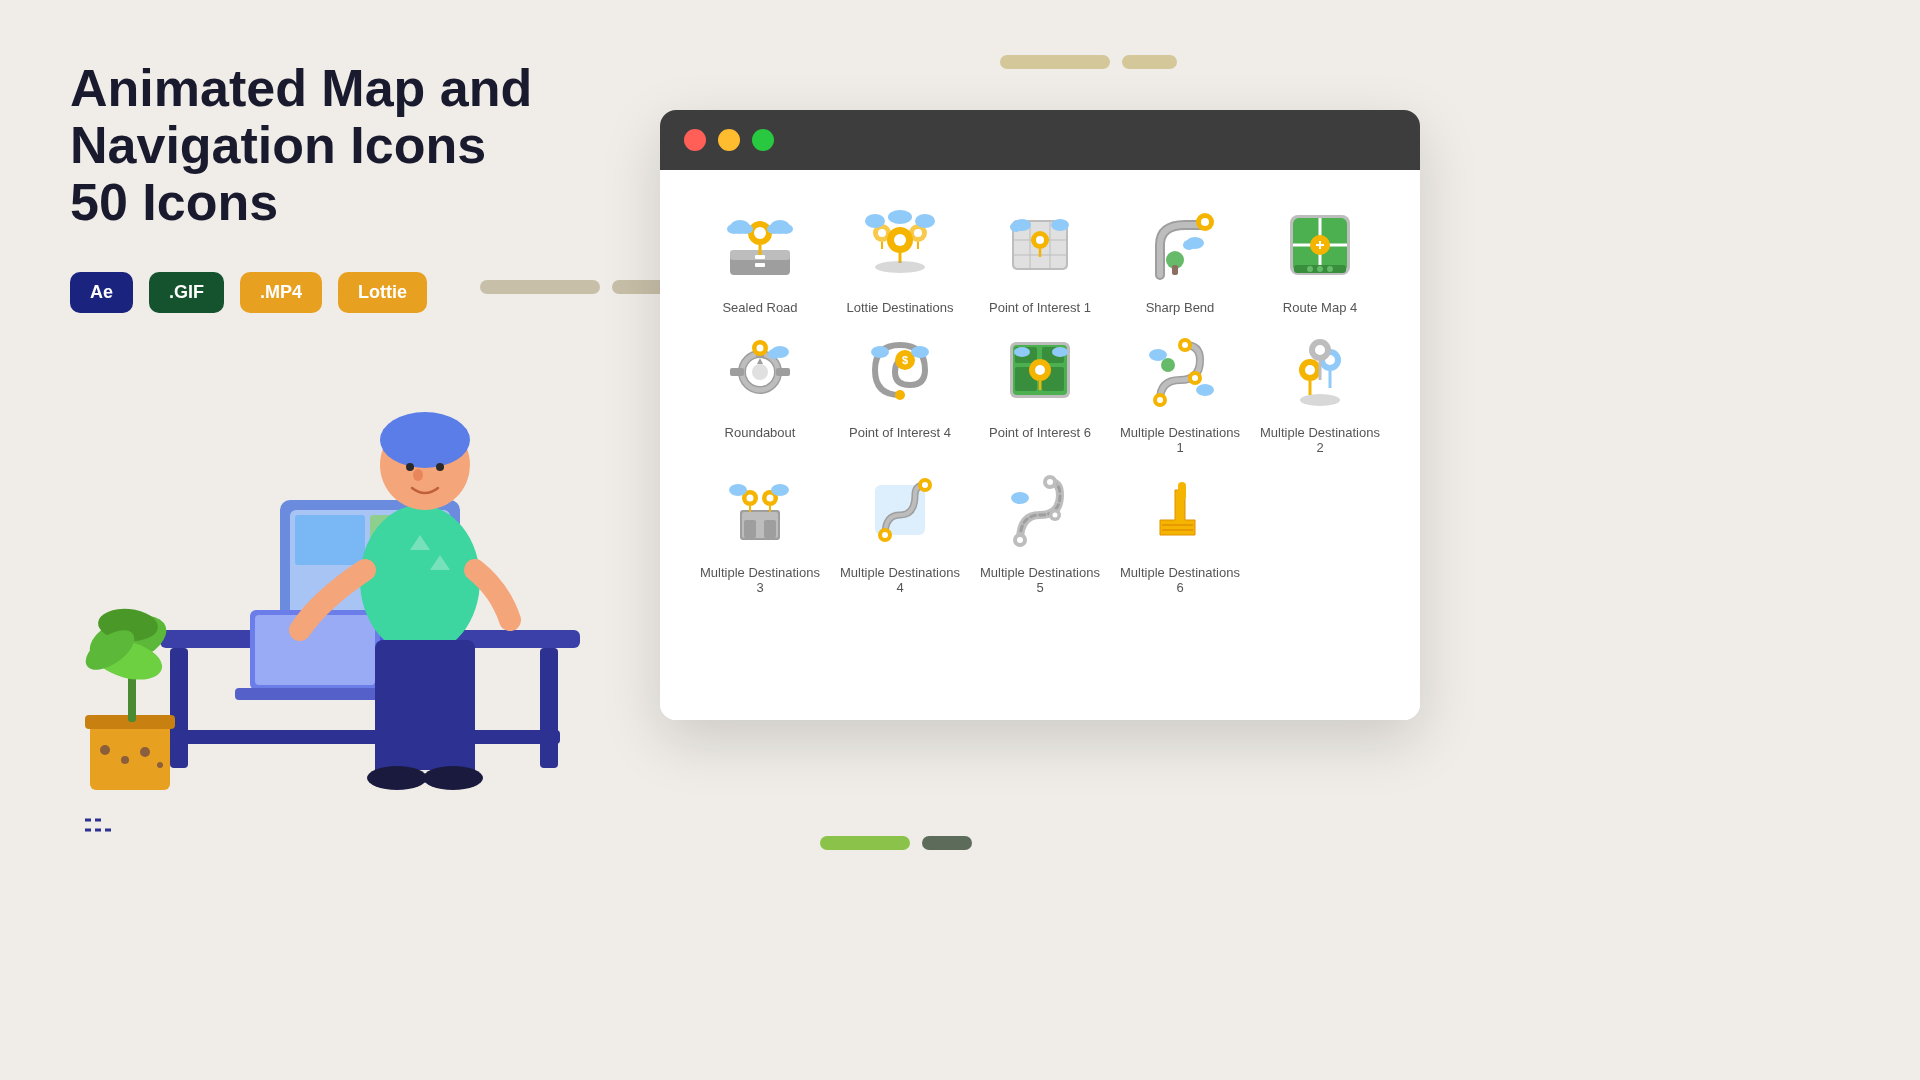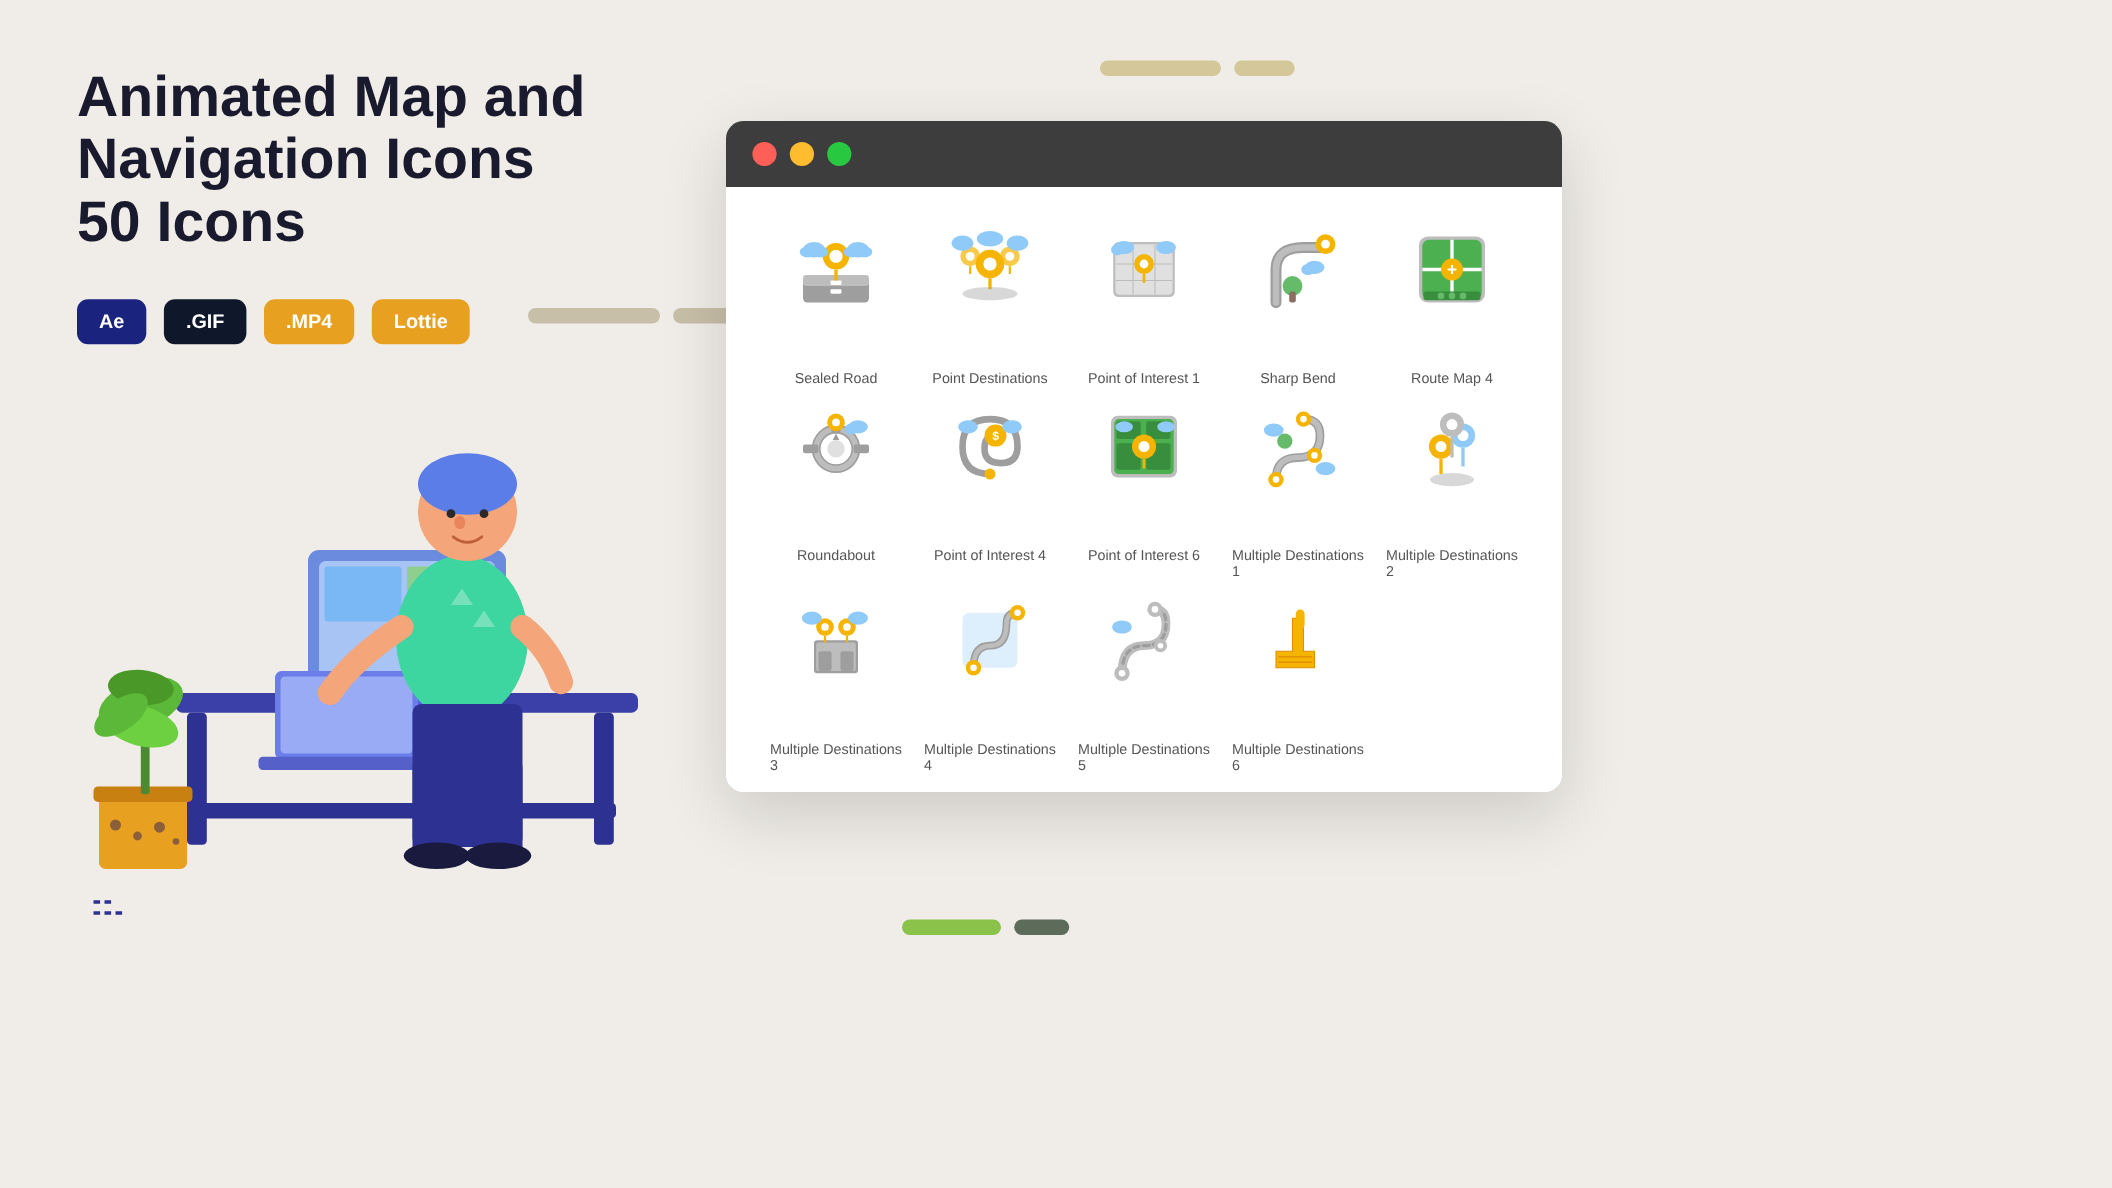--- a/index.html
+++ b/index.html
@@ -36,21 +36,21 @@
 
     .badge {
       padding: 10px 20px;
       border-radius: 10px;
       font-size: 18px;
       font-weight: 700;
       color: white;
     }
 
     .badge-ae { background: #1a237e; }
-    .badge-gif { background: #0f172a; }
+    .badge-gif { background: #14532d; }
     .badge-mp4 { background: #e8a020; }
     .badge-lottie { background: #e8a020; }
 
     
     .progress-top {
       position: absolute;
       left: 480px;
       top: 280px;
       display: flex;
       gap: 12px;
@@ -118,23 +118,22 @@
       width: 90px;
       height: 90px;
       display: flex;
       align-items: center;
       justify-content: center;
     }
 
     .icon-label {
       font-size: 13px;
       color: #555;
-      text-align: left;
+      text-align: center;
       font-weight: 400;
-      margin-top: 36px;
     }
 
     
     .deco-top-right {
       position: absolute;
       top: 55px;
       left: 1000px;
       display: flex;
       gap: 12px;
     }
@@ -312,21 +311,21 @@
             <circle cx="58" cy="28" r="4" fill="white"></circle>
             <path d="M58 37 L58 44" stroke="#f5b400" stroke-width="2"></path>
 
             <ellipse cx="40" cy="62" rx="25" ry="6" fill="#9e9e9e" opacity="0.4"></ellipse>
 
             <ellipse cx="15" cy="16" rx="10" ry="7" fill="#90caf9"></ellipse>
             <ellipse cx="65" cy="16" rx="10" ry="7" fill="#90caf9"></ellipse>
             <ellipse cx="40" cy="12" rx="12" ry="7" fill="#90caf9"></ellipse>
           </svg>
         </div>
-        <span class="icon-label">Point Destinations</span>
+        <span class="icon-label">Lottie Destinations</span>
       </div>
 
       <div class="icon-cell">
         <div class="icon-img">
           <svg viewBox="0 0 80 80" class="icon-svg">
 
             <rect x="12" y="15" width="56" height="50" rx="5" fill="#bdbdbd"></rect>
             <rect x="14" y="17" width="52" height="46" rx="4" fill="#e0e0e0"></rect>
 
             <line x1="30" y1="17" x2="30" y2="63" stroke="#bdbdbd" stroke-width="1"></line>

